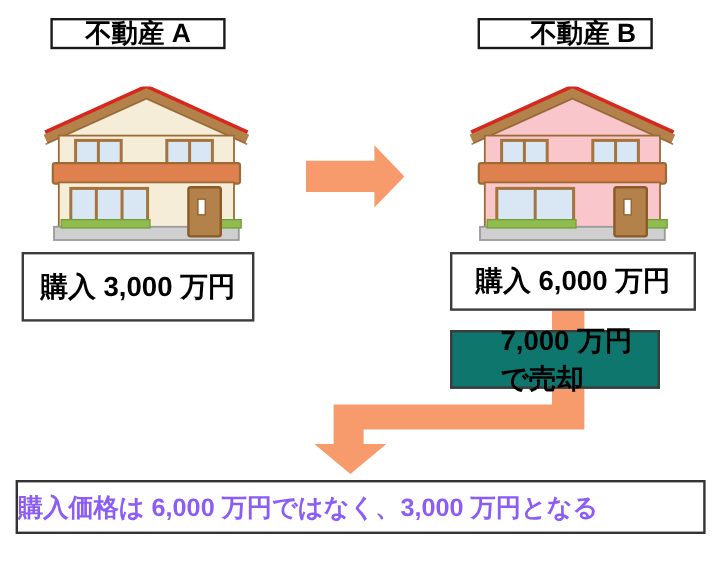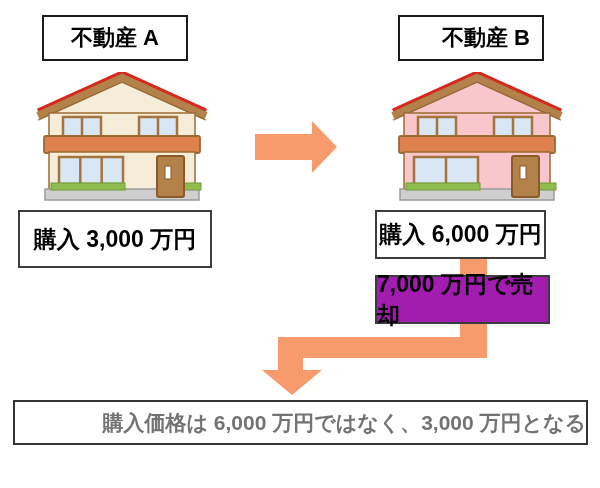--- a/index.html
+++ b/index.html
@@ -1,34 +1,34 @@
 <!DOCTYPE html>
 <html><head>
 <meta charset="utf-8">
 <style>
   html,body{margin:0;padding:0;background:#fff;font-family:"Liberation Sans","DejaVu Sans",sans-serif;}
   .canvas{position:relative;width:600px;height:488px;background:#fff;overflow:hidden;}
 
   
-  .tag{position:absolute;top:15px;width:146px;height:46px;background:#fff;border:2px solid #1a1a1a;
+  .tag{position:absolute;top:15px;width:146px;height:26px;background:#fff;border:2px solid #1a1a1a;
        display:flex;align-items:center;justify-content:center;font-size:22px;font-weight:bold;color:#000;
        box-sizing:border-box;z-index:3;}
   .tag-a{left:42px;} .tag-b{left:398px;padding-left:30px;}
 
   
   .pbox{position:absolute;background:#fff;border:2.5px solid #3c3c3c;display:flex;align-items:center;
         justify-content:center;font-size:23px;font-weight:bold;color:#000;box-sizing:border-box;z-index:2;}
   .buy-a{left:18px;top:210px;width:194px;height:58px;}
   .sell-a{left:18px;top:275px;width:194px;height:49px;background:#faf9d0;}
-  .buy-b{left:375px;top:210px;width:171px;height:49px;}
-  .sell-b{left:375px;top:275px;width:175px;height:49px;background:#a21caf;}
+  .buy-b{left:375px;top:210px;width:205px;height:49px;}
+  .sell-b{left:375px;top:275px;width:175px;height:49px;background:#0f766e;padding-left:40px;}
 
   .conclusion{position:absolute;left:13px;top:400px;width:575px;height:45px;background:#fff;
-        border:2.5px solid #333;display:flex;align-items:center;justify-content:flex-end;
-        font-size:21px;font-weight:bold;color:#737373;box-sizing:border-box;z-index:3;white-space:nowrap;}
+        border:2.5px solid #333;display:flex;align-items:center;justify-content:flex-start;
+        font-size:21px;font-weight:bold;color:#8b5cf6;box-sizing:border-box;z-index:3;white-space:nowrap;}
 
   
   .connector{position:absolute;left:0;top:0;z-index:1;}
   .house{position:absolute;top:72px;width:178px;height:130px;z-index:2;}
   .house-a{left:33px;--wall:#f6edd9;}
   .house-b{left:388px;--wall:#f9c6cb;}
   .house-a .pane2{display:none;}
   .house-b .pane3{display:none;}
   .rarrow{position:absolute;left:253px;top:118px;z-index:2;}
 </style>

